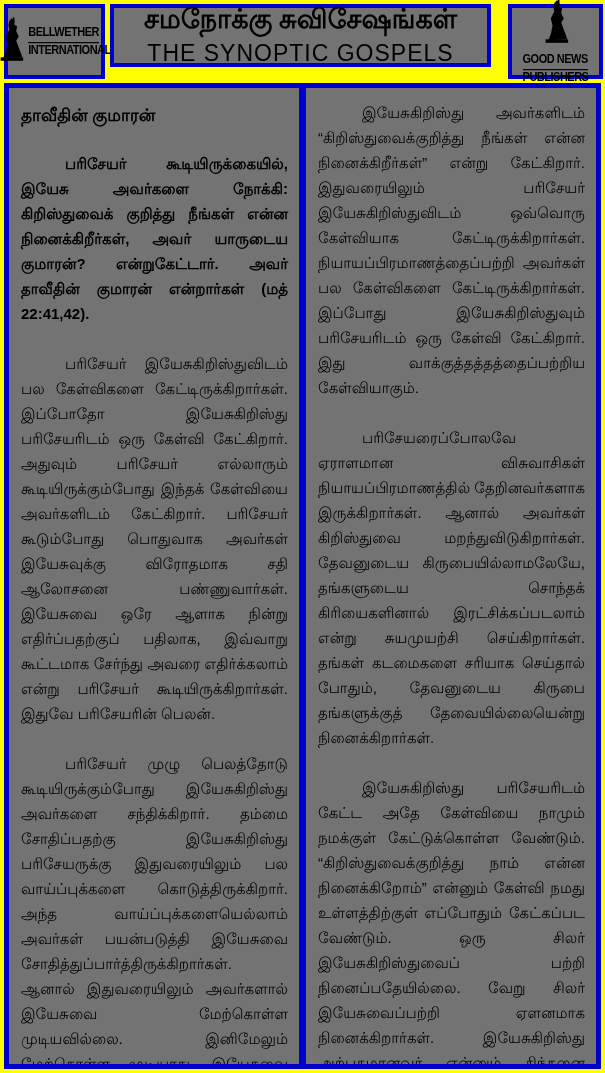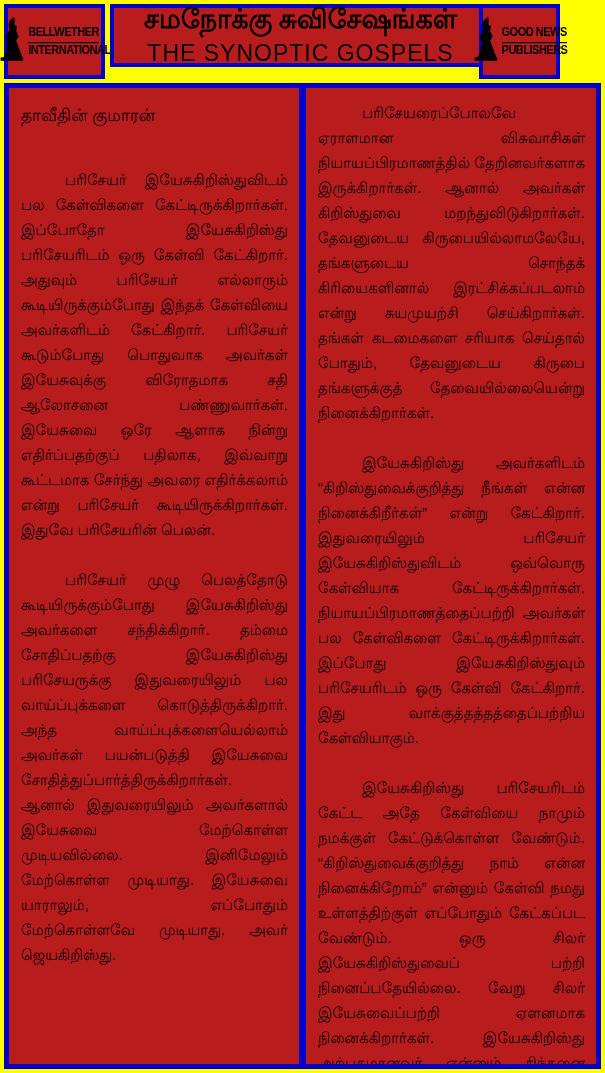--- a/index.html
+++ b/index.html
@@ -6,29 +6,29 @@
   body{
     width:605px;height:1073px;
     background:#FFFF00;
     font-family:"Liberation Sans", sans-serif;
     color:#000;
     position:relative;
     overflow:hidden;
   }
   .panel{
     position:absolute;
-    background:#b91c1c;
+    background:#737373;
     border:4px solid #0000CC;
     box-sizing:border-box;
   }
   
   .logo-box{display:flex;align-items:center;justify-content:center;gap:4px;padding:2px;}
   #logo-left{left:4px;top:4px;width:101px;height:75px;}
   #title-box{left:110px;top:4px;width:381px;height:63px;display:flex;flex-direction:column;align-items:center;justify-content:center;}
-  #logo-right{left:479px;top:4px;width:81px;height:75px;}
+  #logo-right{left:508px;top:4px;width:95px;height:75px;flex-direction:column;}
   .logo-figure{flex:0 0 auto;}
   .logo-text{display:flex;flex-direction:column;align-items:flex-start;}
   .logo-line1{
     font-size:11px;font-weight:bold;letter-spacing:-0.5px;
     border-bottom:1.5px solid #000;padding-bottom:1px;line-height:1.25;
     transform:scaleY(1.15);transform-origin:left center;white-space:nowrap;
   }
   .logo-line2{
     font-size:11px;font-weight:bold;letter-spacing:-0.5px;line-height:1.35;
     transform:scaleY(1.15);transform-origin:left center;white-space:nowrap;
@@ -50,23 +50,23 @@
     flex:1 1 0;
     padding:12px 11px 10px 12px;
     box-sizing:border-box;
     overflow:hidden;
   }
   .col-divider{
     flex:0 0 7px;
     background:#0000CC;
   }
   .article-heading{
-    font-weight:normal;
+    font-weight:bold;
     font-size:17px;
-    margin:6px 0 40px 0;
+    margin:6px 0 24px 0;
     text-indent:0;
   }
   .column p{
     margin:0 0 25px 0;
     font-size:15px;
     line-height:25px;
     text-align:justify;
     text-indent:44px;
   }
   .column p.bold{font-weight:bold;}
@@ -109,23 +109,24 @@
   </span>
   <span class="logo-text">
     <span class="logo-line1">GOOD NEWS</span>
     <span class="logo-line2">PUBLISHERS</span>
   </span>
 </div>
 
 <div class="panel" id="content-box">
   <div class="column">
     <div class="article-heading">தாவீதின் குமாரன்</div>
+    <p class="bold">பரிசேயர் கூடியிருக்கையில், இயேசு அவர்களை நோக்கி: கிறிஸ்துவைக் குறித்து நீங்கள் என்ன நினைக்கிறீர்கள், அவர் யாருடைய குமாரன்? என்றுகேட்டார். அவர் தாவீதின் குமாரன் என்றார்கள் (மத் 22:41,42).</p>
     <p>பரிசேயர் இயேசுகிறிஸ்துவிடம் பல கேள்விகளை கேட்டிருக்கிறார்கள். இப்போதோ இயேசுகிறிஸ்து பரிசேயரிடம் ஒரு கேள்வி கேட்கிறார். அதுவும் பரிசேயர் எல்லாரும் கூடியிருக்கும்போது இந்தக் கேள்வியை அவர்களிடம் கேட்கிறார். பரிசேயர் கூடும்போது பொதுவாக அவர்கள் இயேசுவுக்கு விரோதமாக சதி ஆலோசனை பண்ணுவார்கள். இயேசுவை ஒரே ஆளாக நின்று எதிர்ப்பதற்குப் பதிலாக, இவ்வாறு கூட்டமாக சேர்ந்து அவரை எதிர்க்கலாம் என்று பரிசேயர் கூடியிருக்கிறார்கள். இதுவே பரிசேயரின் பெலன்.</p>
     <p>பரிசேயர் முழு பெலத்தோடு கூடியிருக்கும்போது இயேசுகிறிஸ்து அவர்களை சந்திக்கிறார். தம்மை சோதிப்பதற்கு இயேசுகிறிஸ்து பரிசேயருக்கு இதுவரையிலும் பல வாய்ப்புக்களை கொடுத்திருக்கிறார். அந்த வாய்ப்புக்களையெல்லாம் அவர்கள் பயன்படுத்தி இயேசுவை சோதித்துப்பார்த்திருக்கிறார்கள். ஆனால் இதுவரையிலும் அவர்களால் இயேசுவை மேற்கொள்ள முடியவில்லை. இனிமேலும் மேற்கொள்ள முடியாது. இயேசுவை யாராலும், எப்போதும் மேற்கொள்ளவே முடியாது. அவர் ஜெயகிறிஸ்து.</p>
 
   </div>
   <div class="col-divider"></div>
   <div class="column">
+    <p>இயேசுகிறிஸ்து அவர்களிடம் “கிறிஸ்துவைக்குறித்து நீங்கள் என்ன நினைக்கிறீர்கள்” என்று கேட்கிறார். இதுவரையிலும் பரிசேயர் இயேசுகிறிஸ்துவிடம் ஒவ்வொரு கேள்வியாக கேட்டிருக்கிறார்கள். நியாயப்பிரமாணத்தைப்பற்றி அவர்கள் பல கேள்விகளை கேட்டிருக்கிறார்கள். இப்போது இயேசுகிறிஸ்துவும் பரிசேயரிடம் ஒரு கேள்வி கேட்கிறார். இது வாக்குத்தத்தத்தைப்பற்றிய கேள்வியாகும்.</p>
     <p>பரிசேயரைப்போலவே ஏராளமான விசுவாசிகள் நியாயப்பிரமாணத்தில் தேறினவர்களாக இருக்கிறார்கள். ஆனால் அவர்கள் கிறிஸ்துவை மறந்துவிடுகிறார்கள். தேவனுடைய கிருபையில்லாமலேயே, தங்களுடைய சொந்தக் கிரியைகளினால் இரட்சிக்கப்படலாம் என்று சுயமுயற்சி செய்கிறார்கள். தங்கள் கடமைகளை சரியாக செய்தால் போதும், தேவனுடைய கிருபை தங்களுக்குத் தேவையில்லையென்று நினைக்கிறார்கள்.</p>
-    <p>இயேசுகிறிஸ்து அவர்களிடம் “கிறிஸ்துவைக்குறித்து நீங்கள் என்ன நினைக்கிறீர்கள்” என்று கேட்கிறார். இதுவரையிலும் பரிசேயர் இயேசுகிறிஸ்துவிடம் ஒவ்வொரு கேள்வியாக கேட்டிருக்கிறார்கள். நியாயப்பிரமாணத்தைப்பற்றி அவர்கள் பல கேள்விகளை கேட்டிருக்கிறார்கள். இப்போது இயேசுகிறிஸ்துவும் பரிசேயரிடம் ஒரு கேள்வி கேட்கிறார். இது வாக்குத்தத்தத்தைப்பற்றிய கேள்வியாகும்.</p>
     <p>இயேசுகிறிஸ்து பரிசேயரிடம் கேட்ட அதே கேள்வியை நாமும் நமக்குள் கேட்டுக்கொள்ள வேண்டும். “கிறிஸ்துவைக்குறித்து நாம் என்ன நினைக்கிறோம்” என்னும் கேள்வி நமது உள்ளத்திற்குள் எப்போதும் கேட்கப்பட வேண்டும். ஒரு சிலர் இயேசுகிறிஸ்துவைப் பற்றி நினைப்பதேயில்லை. வேறு சிலர் இயேசுவைப்பற்றி ஏளனமாக நினைக்கிறார்கள். இயேசுகிறிஸ்து அற்புதமானவர் என்னும் சிந்தனை நமக்குள் இருக்கவேண்டும். அப்போது அவரைப்பற்றிய சிந்தனையே நமக்கு அற்புதமாக இருக்கும்.</p>
   </div>
 </div>
 
 </body></html>

